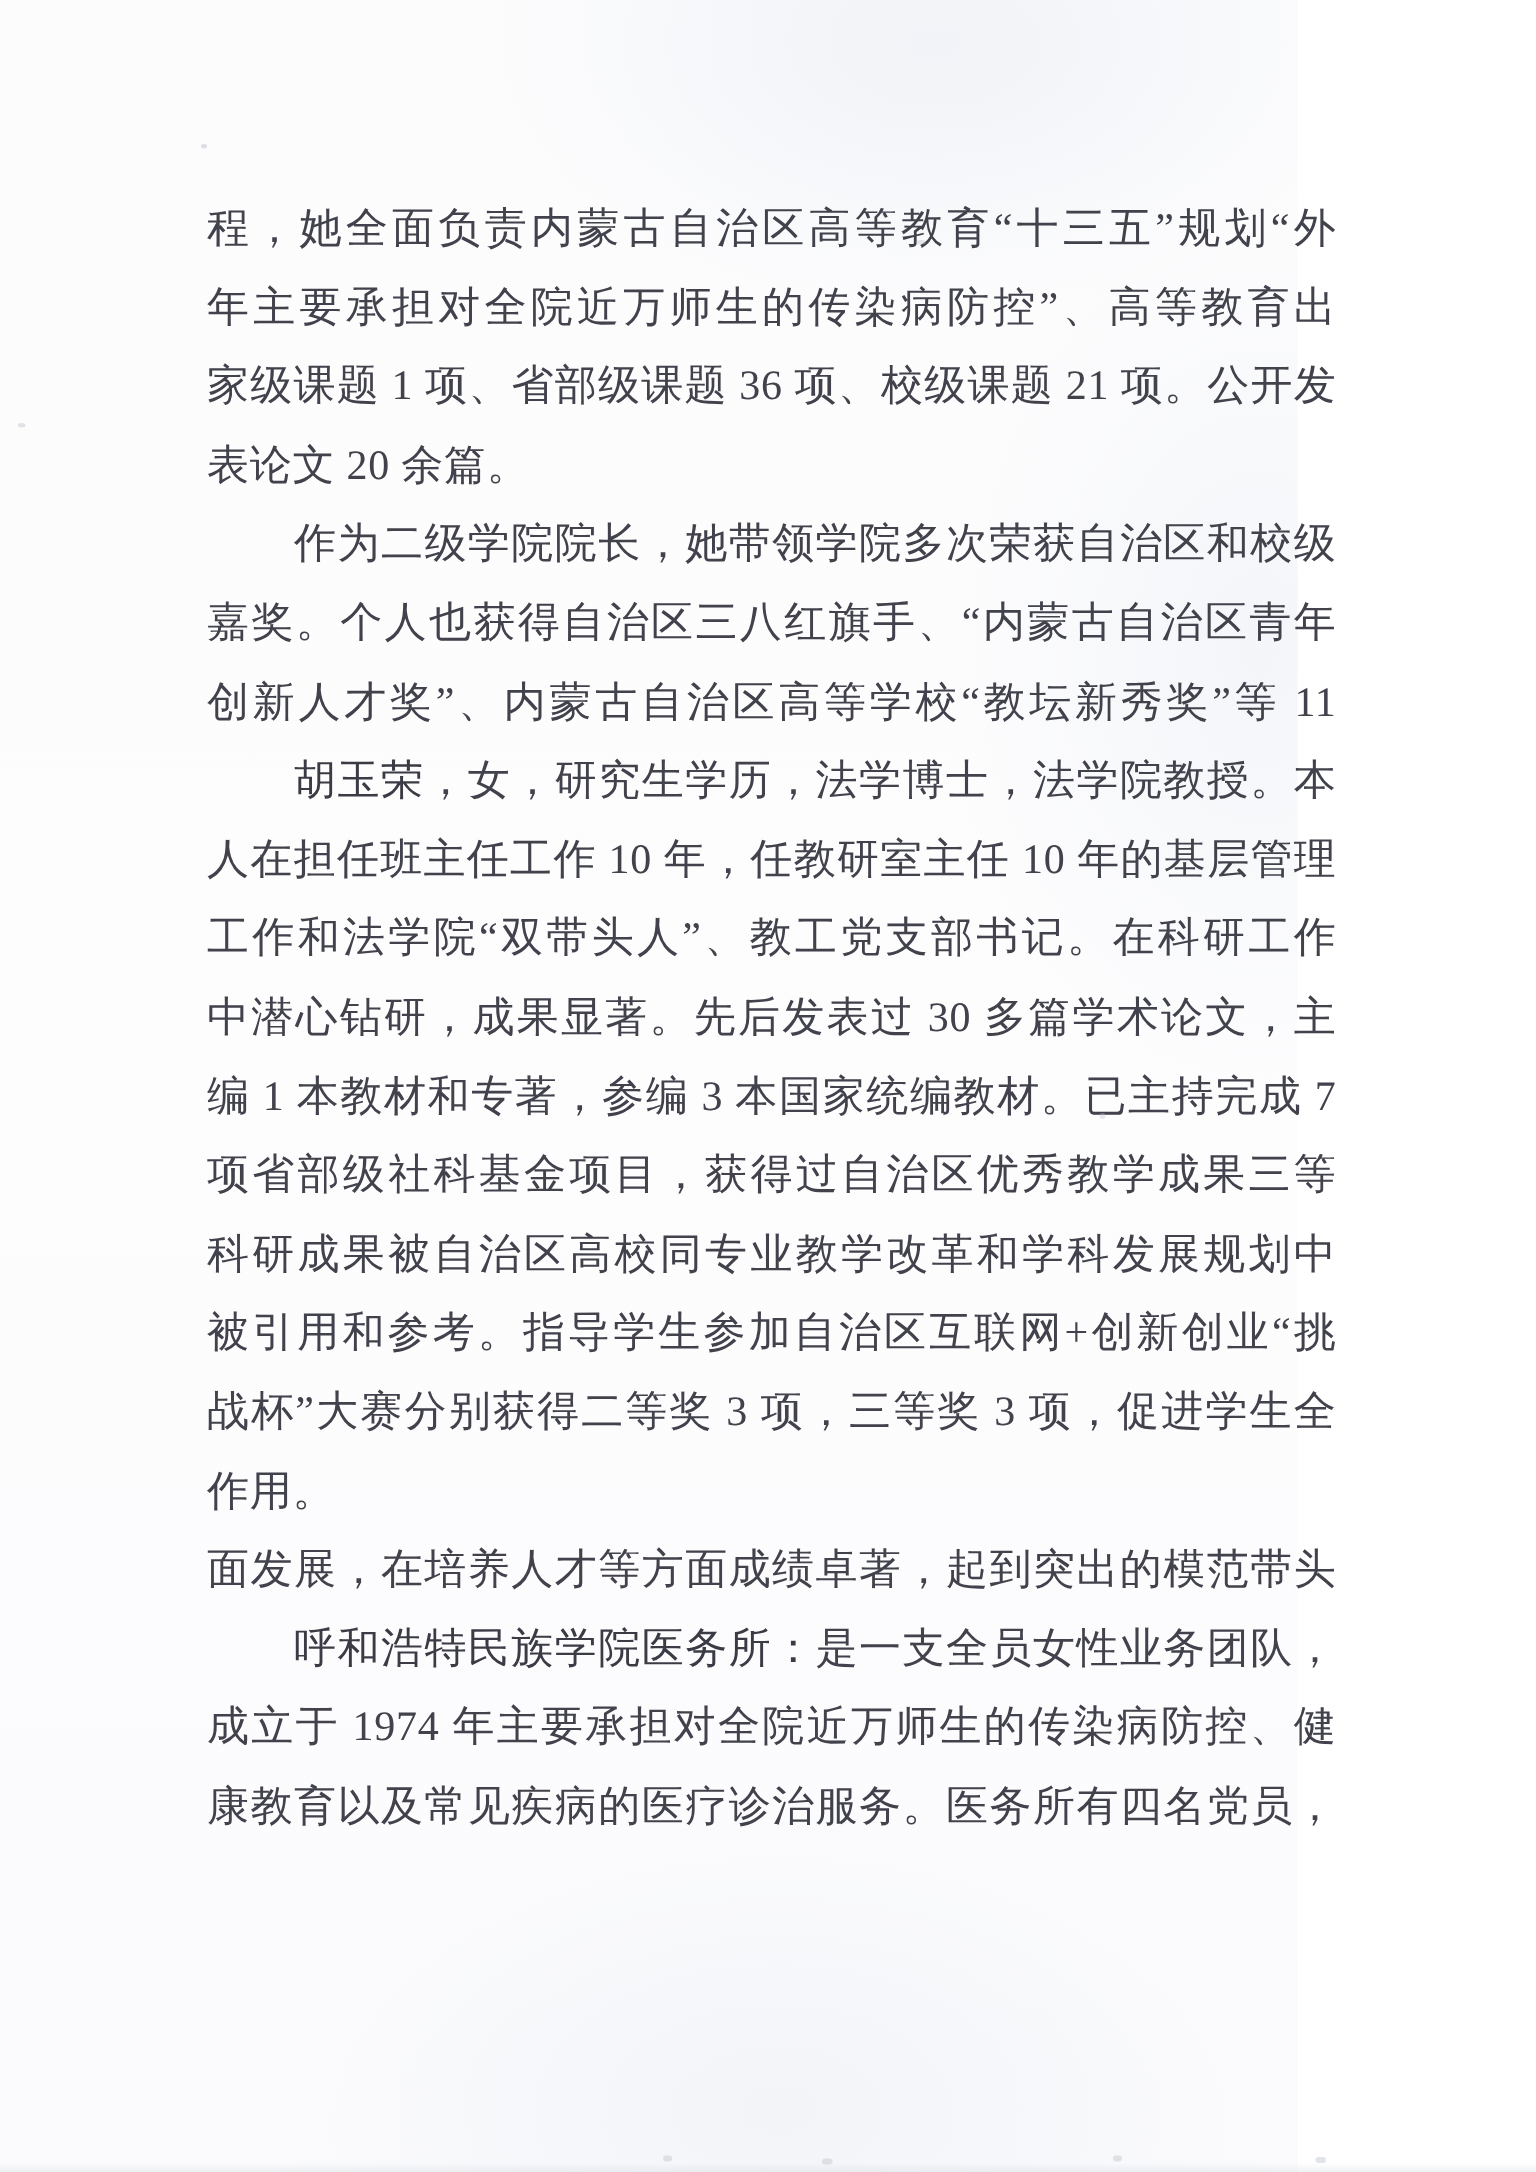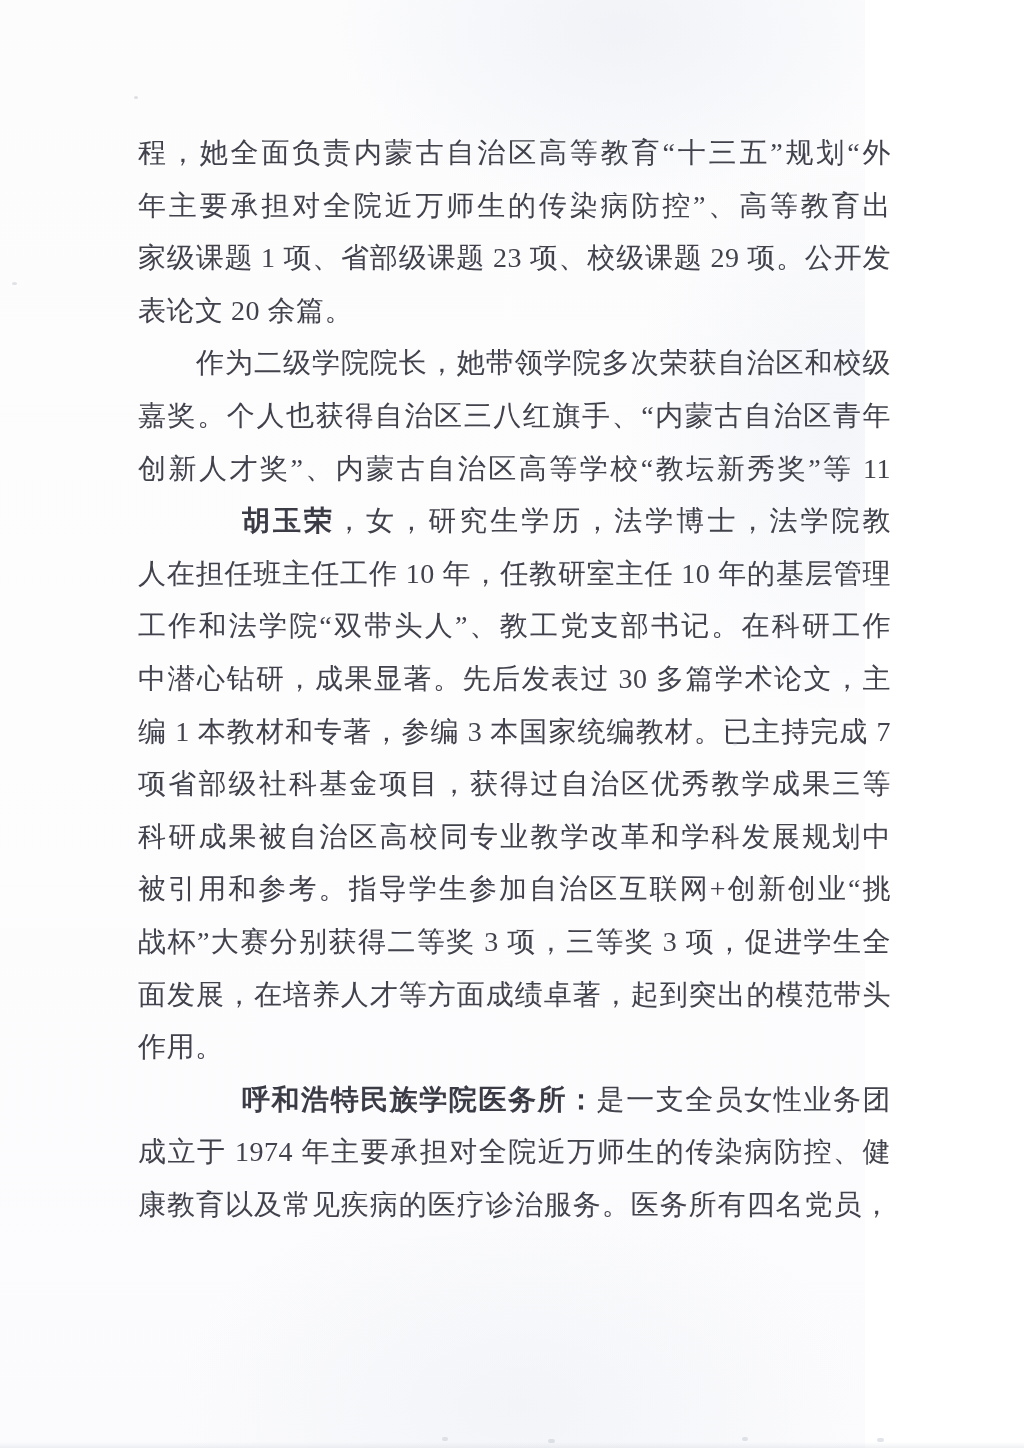--- a/index.html
+++ b/index.html
@@ -49,23 +49,22 @@
   .line.short {
     text-align: left;
     text-align-last: left;
     font-family: Liberation Serif, serif;
     -moz-text-align-last: left;
   }
   .line.indent {
     text-indent: 58px;
   }
   .bold {
-    font-weight: 700;
+    font-weight: 400;
     color: #3a3b45;
-    margin-left: 46px;
   }
   
   .speck {
     position: absolute;
     background: #c3c7d0;
     border-radius: 50%;
   }
   .speck.s1 { left: 134px; top: 96px;  width: 4px; height: 3px; opacity: .55; }
   .speck.s2 { left: 12px;  top: 282px; width: 5px; height: 3px; opacity: .5; }
   .speck.s3 { left: 611px; top: 160px; width: 6px; height: 3px; opacity: .45; }
@@ -91,40 +90,40 @@
   }
 </style>
 </head>
 <body>
 
 <div class="page">
   <div class="text-block">
       <div class="paragraph">
         <div class="line">程，她全面负责内蒙古自治区高等教育“十三五”规划“外</div>
         <div class="line">年主要承担对全院近万师生的传染病防控”、高等教育出</div>
-        <div class="line">家级课题 1 项、省部级课题 23 项、校级课题 29 项。公开发</div>
+        <div class="line">家级课题 1 项、省部级课题 36 项、校级课题 21 项。公开发</div>
         <div class="line short">表论文 20 余篇。</div>
       </div>
       <div class="paragraph">
         <div class="line indent">作为二级学院院长，她带领学院多次荣获自治区和校级</div>
         <div class="line">嘉奖。个人也获得自治区三八红旗手、“内蒙古自治区青年</div>
         <div class="line">创新人才奖”、内蒙古自治区高等学校“教坛新秀奖”等 11</div>
       </div>
       <div class="paragraph">
         <div class="line indent"><span class="bold">胡玉荣</span>，女，研究生学历，法学博士，法学院教授。本</div>
         <div class="line">人在担任班主任工作 10 年，任教研室主任 10 年的基层管理</div>
         <div class="line">工作和法学院“双带头人”、教工党支部书记。在科研工作</div>
         <div class="line">中潜心钻研，成果显著。先后发表过 30 多篇学术论文，主</div>
         <div class="line">编 1 本教材和专著，参编 3 本国家统编教材。已主持完成 7</div>
         <div class="line">项省部级社科基金项目，获得过自治区优秀教学成果三等奖，</div>
         <div class="line">科研成果被自治区高校同专业教学改革和学科发展规划中</div>
         <div class="line">被引用和参考。指导学生参加自治区互联网+创新创业“挑</div>
         <div class="line">战杯”大赛分别获得二等奖 3 项，三等奖 3 项，促进学生全</div>
+        <div class="line short">作用。</div>
         <div class="line">面发展，在培养人才等方面成绩卓著，起到突出的模范带头</div>
-        <div class="line short">作用。</div>
       </div>
       <div class="paragraph">
         <div class="line indent"><span class="bold">呼和浩特民族学院医务所：</span>是一支全员女性业务团队，</div>
         <div class="line">成立于 1974 年主要承担对全院近万师生的传染病防控、健</div>
         <div class="line">康教育以及常见疾病的医疗诊治服务。医务所有四名党员，</div>
       </div>
     </div>
 
   <div class="speck s1"></div>
   <div class="speck s2"></div>

